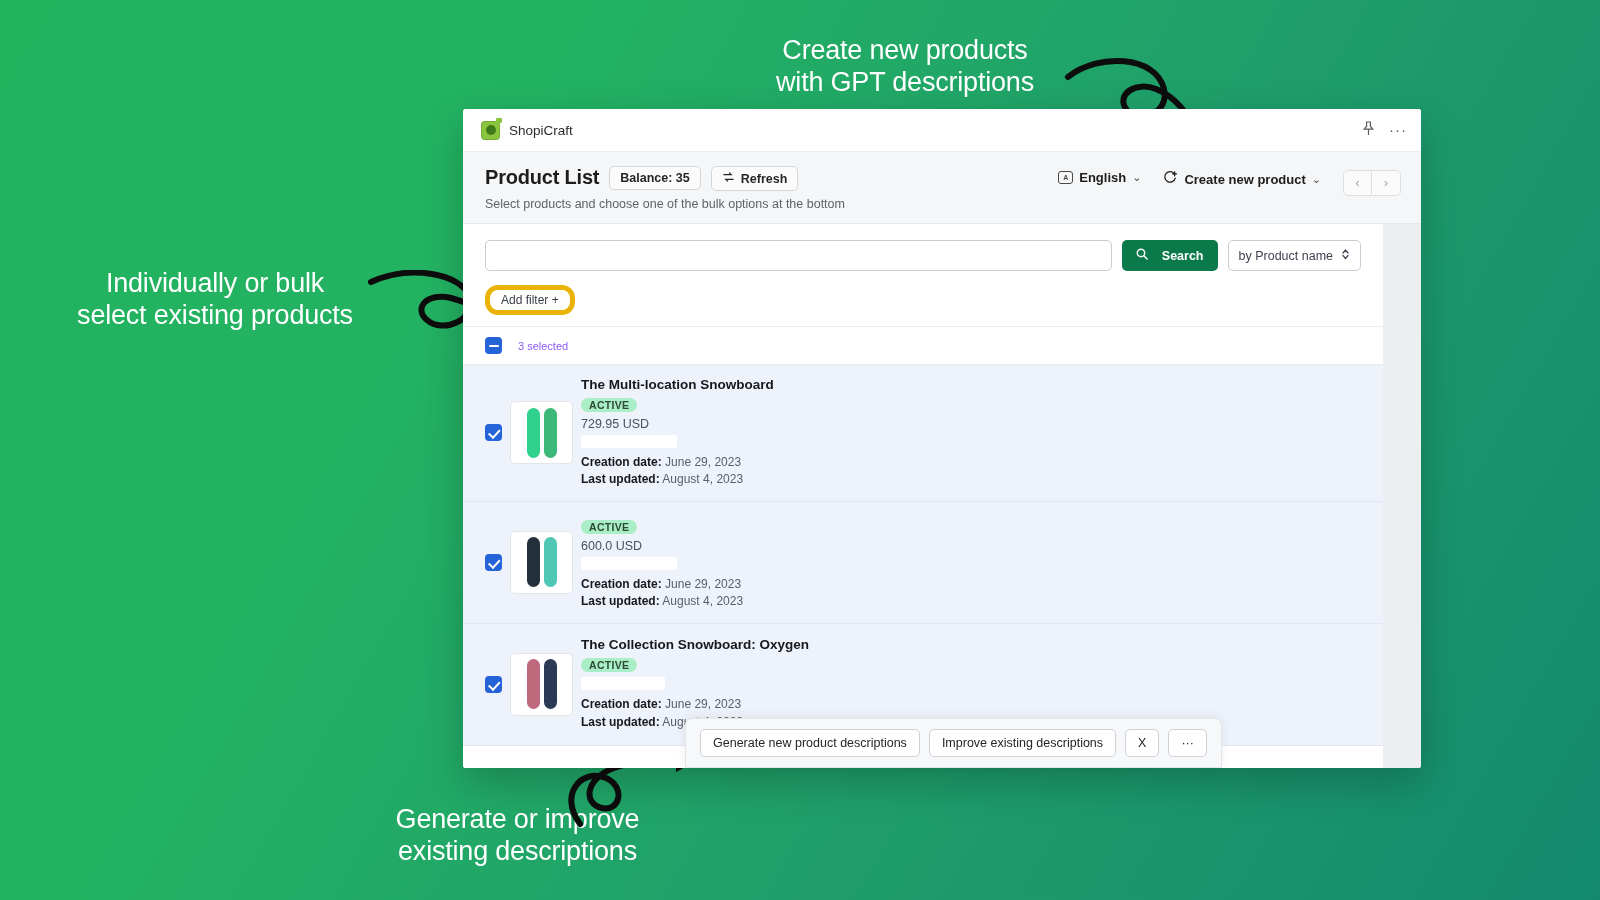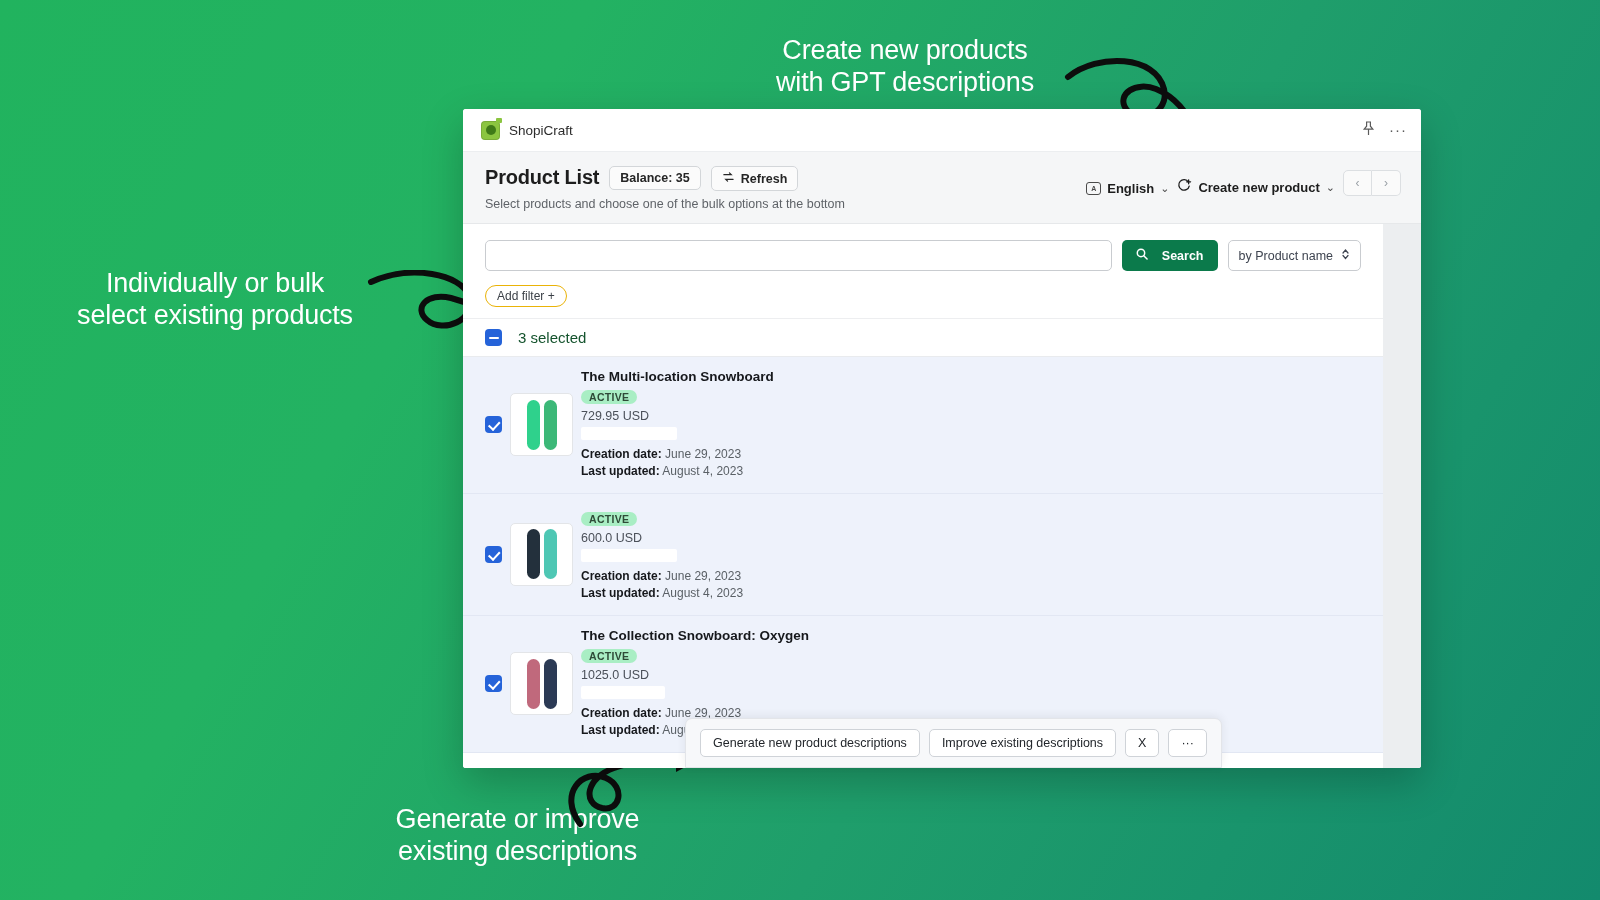--- a/index.html
+++ b/index.html
@@ -84,21 +84,21 @@
     background: #fbfbfb;
     border: 1px solid #d3d6d9;
     border-radius: 5px;
     padding: 4px 10px;
     font-size: 12.5px; font-weight: 700; color: #262626;
     display: inline-flex; align-items: center; gap: 6px;
     cursor: pointer;
   }
   .subtitle { font-size: 12.5px; color: #5f6368; margin-top: 6px; }
 
-  .head-right { display: flex; align-items: flex-end; gap: 8px; padding-top: 4px; }
+  .head-right { display: flex; align-items: flex-start; gap: 22px; padding-top: 4px; }
   .hdr-ctl {
     display: inline-flex; align-items: center; gap: 6px;
     font-size: 13px; font-weight: 700; color: #1d1d1d; cursor: pointer;
   }
   .hdr-ctl .chev { font-weight: 400; color: #4a4a4a; font-size: 11px; }
   .lang-icon {
     width: 15px; height: 13px; border: 1.4px solid #4a4a4a; border-radius: 3px;
     font-size: 7px; color: #4a4a4a; display: flex; align-items: center; justify-content: center;
     line-height: 1; flex: none;
   }
@@ -135,21 +135,21 @@
   }
   .sort-select {
     height: 31px; border: 1px solid #c9ccd0; border-radius: 5px;
     background: #fff; padding: 0 10px; font-size: 12.5px; color: #3e4450;
     display: inline-flex; align-items: center; gap: 8px; cursor: pointer;
   }
 
   .filter-row { padding: 2px 22px 11px 22px; border-bottom: 1px solid #edeef0; }
   .filter-chip {
     display: inline-flex; align-items: center; gap: 7px;
-    border: 1px solid #eab308; border-radius: 13px;
+    border: 5px solid #eab308; border-radius: 13px;
     padding: 3px 11px; font-size: 12px; color: #3a3f46;
     background: #fff; cursor: pointer;
   }
 
   .select-row {
     display: flex; align-items: center; gap: 16px;
     padding: 10px 22px; border-bottom: 1px solid #e9ebee;
   }
   .cbx {
     width: 17px; height: 17px; border-radius: 4px; flex: none;
@@ -157,21 +157,21 @@
   }
   .cbx.indet::after {
     content: ""; position: absolute; left: 3.5px; top: 7.5px;
     width: 10px; height: 2.2px; background: #fff; border-radius: 1px;
   }
   .cbx.checked::after {
     content: ""; position: absolute; left: 5.5px; top: 2.8px;
     width: 4.5px; height: 8.5px; border: solid #fff;
     border-width: 0 2.2px 2.2px 0; transform: rotate(43deg);
   }
-  .sel-label { font-size: 15px; color: #14532d; }
+  .sel-label { font-size: 11px; color: #8b5cf6; }
 
   
   .prow {
     display: flex; align-items: center; gap: 8px;
     background: #eef2fb;
     border-bottom: 1px solid #e2e7f3;
     padding: 12px 22px;
     min-height: 122px;
   }
   .thumb {
@@ -355,21 +355,20 @@
           </div>
           <div class="prow">
             <span class="cbx checked"></span>
             <span class="thumb">
               <span class="board" style="background:#c0697c"></span>
               <span class="board" style="background:#2b3a55"></span>
             </span>
             <span class="pinfo">
               <div class="pname">The Collection Snowboard: Oxygen</div>
               <div><span class="badge">ACTIVE</span></div>
-              <div class="price">1025.0 USD</div>
               <div class="redacted" style="width:84px"></div>
               <div class="meta"><b>Creation date:</b> <span>June 29, 2023</span><br><b>Last updated:</b> <span>August 4, 2023</span></div>
             </span>
           </div>
         </div>
     </div>
     <div id="gutter"></div>
   </div>
 </div>
 

